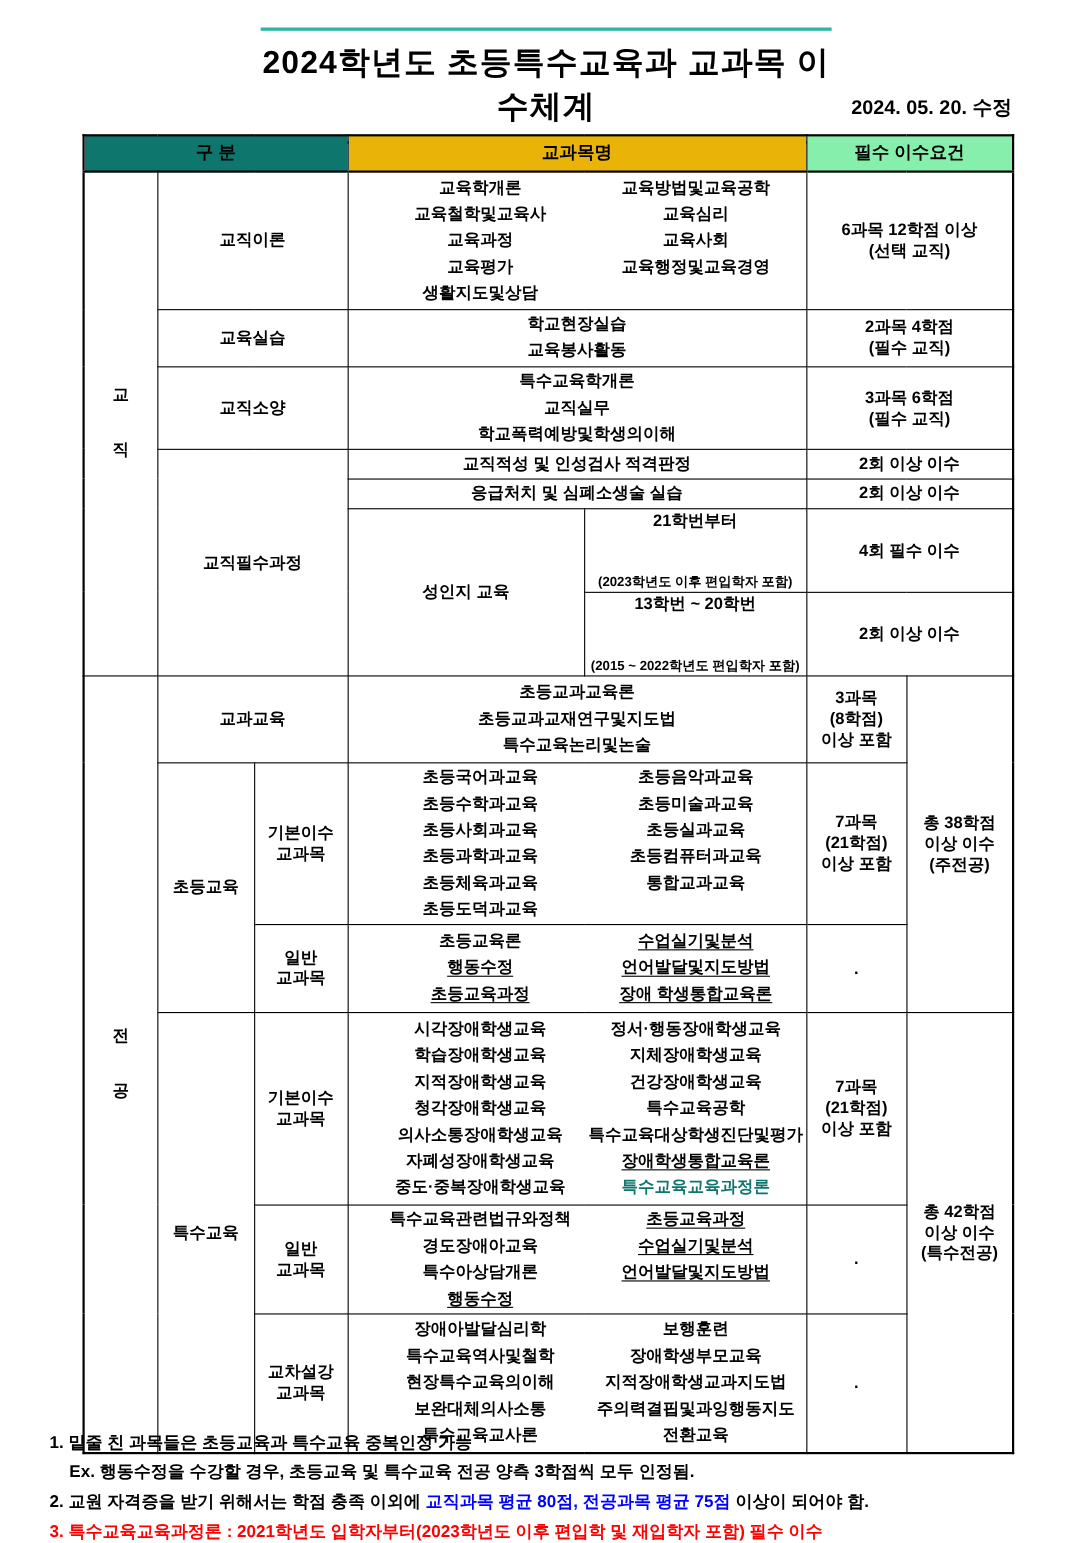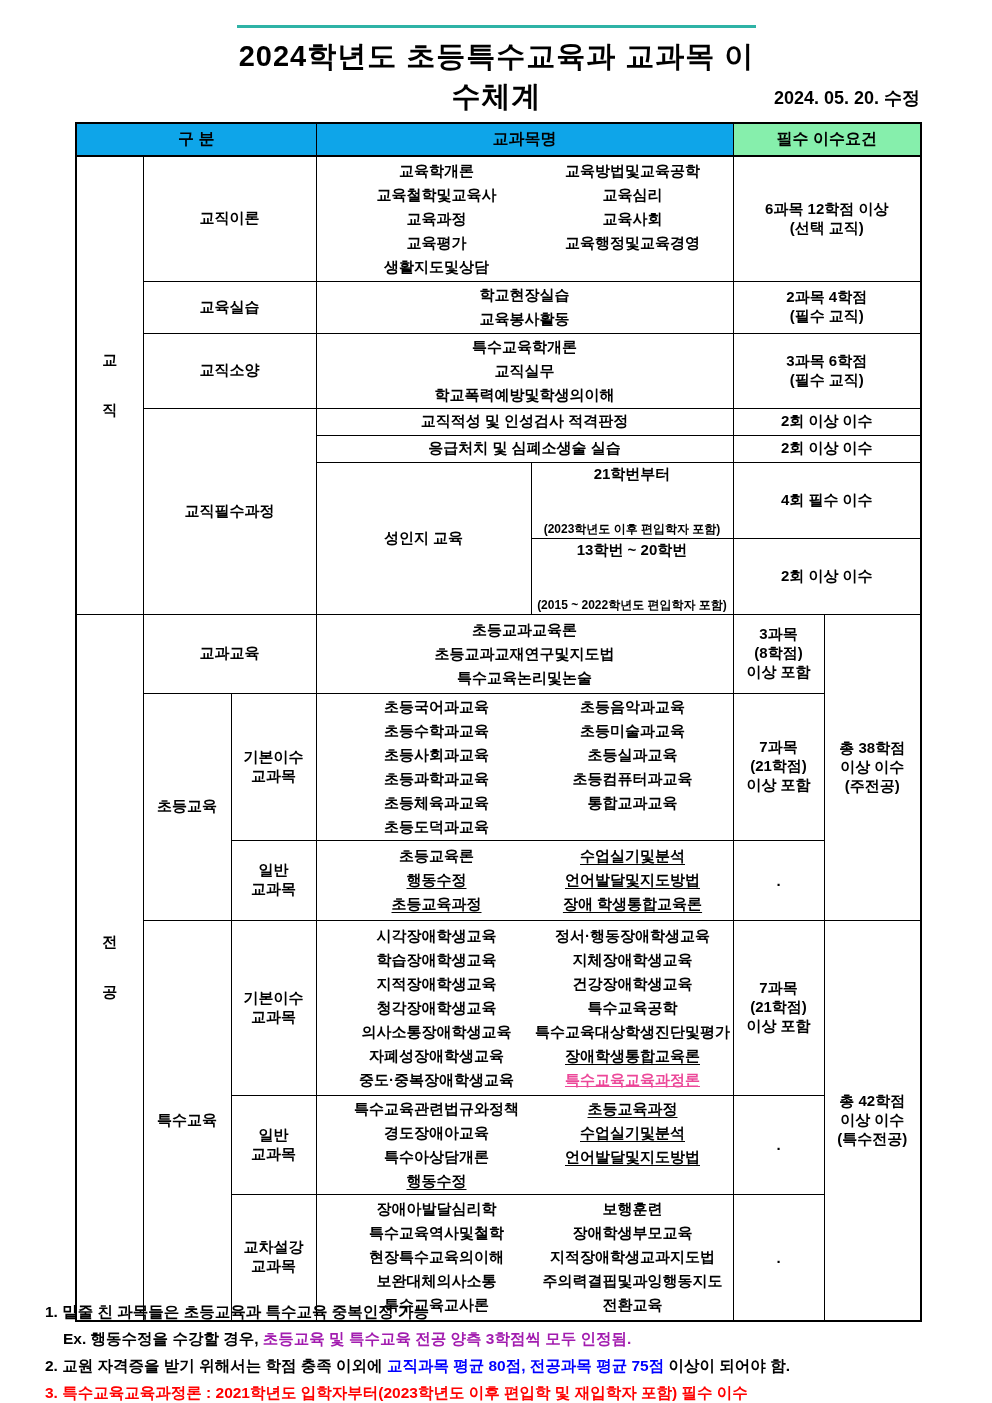--- a/index.html
+++ b/index.html
@@ -54,22 +54,22 @@
       <col style="width:88px">
       <col style="width:85px">
     <col style="width:215px">
       <col style="width:202px">
       <col style="width:91px">
       <col style="width:97px">
   </colgroup>
 
   <tbody>
       <tr class="hdr" style="height:33px">
-    <td colspan="3" class="hdr-cell" style="background: #0ea5e9;">구  분</td>
-    <td colspan="2" class="hdr-cell" style="background: #0ea5e9;">교과목명</td>
+    <td colspan="3" class="hdr-cell" style="background: #0f766e;">구  분</td>
+    <td colspan="2" class="hdr-cell" style="background: #eab308;">교과목명</td>
     <td colspan="2" class="hdr-cell" style="background: #86efac;">필수 이수요건</td>
   </tr>
 
   <tr style="height:125px">
     <td rowspan="7" class="vlabel">교
 직</td>
     <td colspan="2">교직이론</td>
     <td colspan="2" class="courses">
       <div class="two-col">
         <div class="clist">
@@ -220,21 +220,21 @@
               <div class="cline">자폐성장애학생교육</div>
               <div class="cline">중도·중복장애학생교육</div>
             </div>
         <div class="clist">
               <div class="cline">정서·행동장애학생교육</div>
               <div class="cline">지체장애학생교육</div>
               <div class="cline">건강장애학생교육</div>
               <div class="cline">특수교육공학</div>
               <div class="cline">특수교육대상학생진단및평가</div>
               <div class="cline u">장애학생통합교육론</div>
-              <div class="cline" style="color: #ec4899; text-decoration: underline;">특수교육교육과정론</div>
+              <div class="cline" style="color: #0f766e;">특수교육교육과정론</div>
             </div>
       </div>
     </td>
     <td class="pre">7과목
 (21학점)
 이상 포함</td>
     <td rowspan="3" class="pre">총 42학점
 이상 이수
 (특수전공)</td>
   </tr>
@@ -281,16 +281,16 @@
             </div>
       </div>
     </td>
     <td>.</td>
   </tr>
 </tbody>
   </table>
 
 <div class="notes">
   <div class="note"><span>1. 밑줄 친 과목들은 초등교육과 특수교육 중복인정 가능</span></div>
-  <div class="note indent"><span>Ex. 행동수정을 수강할 경우, </span><span style="color: #a21caf; text-align: center;">초등교육 및 특수교육 전공 양측 3학점씩 모두 인정됨.</span></div>
+  <div class="note indent"><span>Ex. 행동수정을 수강할 경우, </span><span style="color: #000000; text-align: center;">초등교육 및 특수교육 전공 양측 3학점씩 모두 인정됨.</span></div>
   <div class="note"><span>2. 교원 자격증을 받기 위해서는 학점 충족 이외에 </span><span style="color: rgb(0, 0, 255);">교직과목 평균 80점, 전공과목 평균 75점</span><span> 이상이 되어야 함.</span></div>
   <div class="note"><span style="color: rgb(255, 0, 0);">3. 특수교육교육과정론 : 2021학년도 입학자부터(2023학년도 이후 편입학 및 재입학자 포함) 필수 이수</span></div>
 </div>
 
 </body></html>

